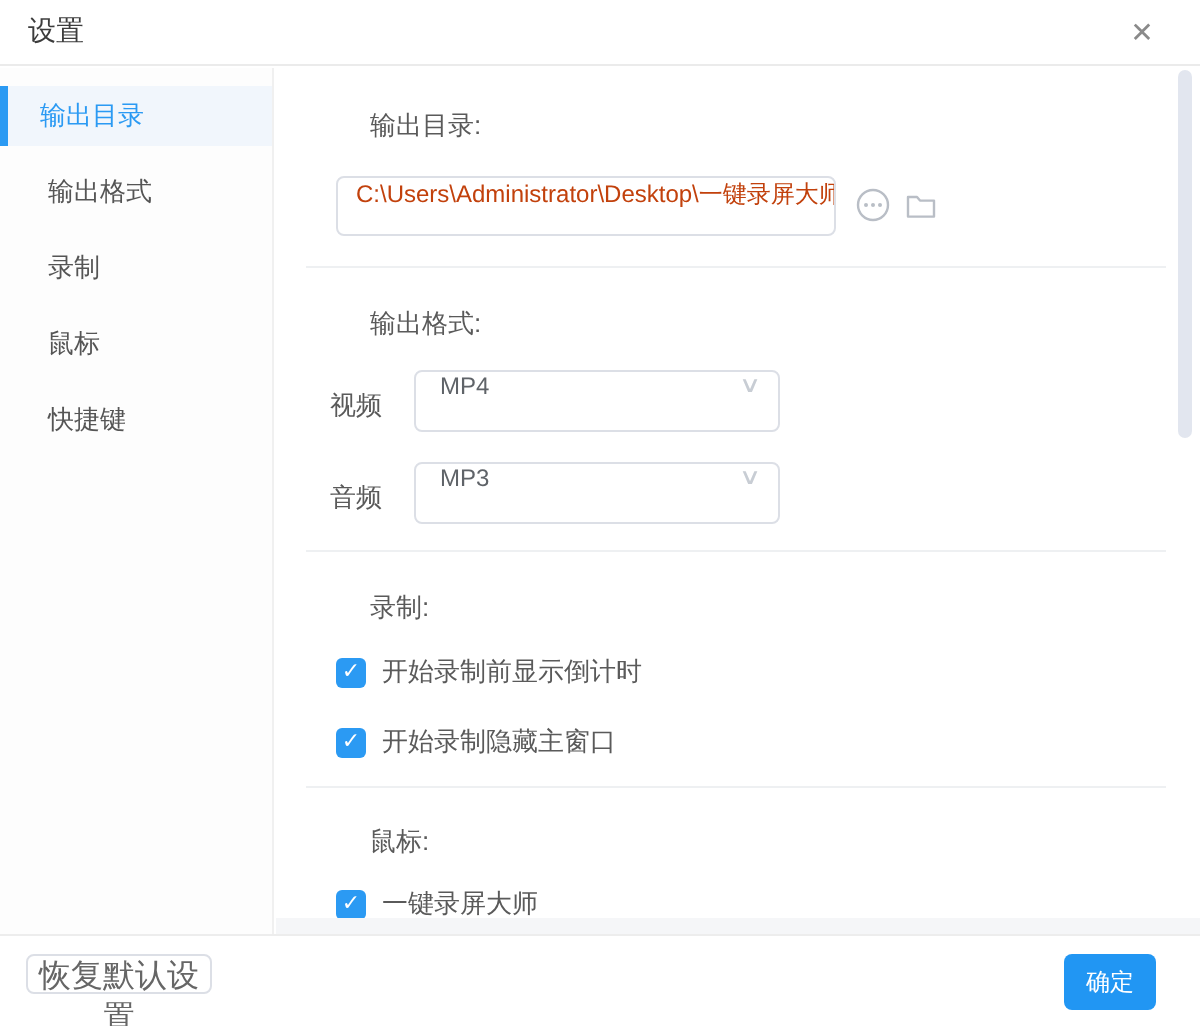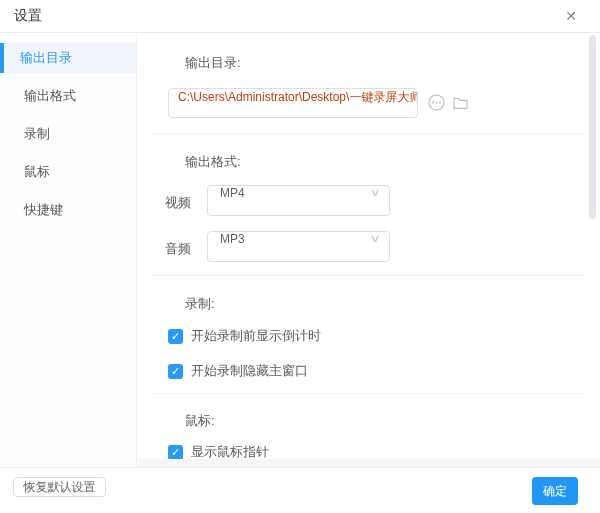--- a/index.html
+++ b/index.html
@@ -76,21 +76,21 @@
   .bottom-strip { position: absolute; left: 0; right: 0; bottom: 0; height: 8px; background: #f5f6f8; }
 
   
   .footer {
     position: absolute; left: 0; right: 0; bottom: 0; height: 46px;
     background: #fff; border-top: 1px solid #ededed;
   }
   .btn-restore {
     position: absolute; left: 13px; top: 9px; width: 93px; height: 20px;
     background: #fff; border: 1px solid #dcdfe6; border-radius: 4px;
-    font-size: 12px; color: #666; cursor: pointer;
+    font-size: 16px; color: #666; cursor: pointer;
     font-family: "Liberation Sans", "DejaVu Sans", sans-serif;
   }
   .btn-ok {
     position: absolute; right: 22px; top: 9px; width: 46px; height: 28px;
     background: #2196f3; border: none; border-radius: 4px;
     font-size: 12px; color: #fff; cursor: pointer;
     font-family: "Liberation Sans", "DejaVu Sans", sans-serif;
   }
 
   .scroll-thumb {
@@ -155,21 +155,21 @@
     </div>
     <div class="opt-row" style="top:328px">
       <span class="checkbox">✓</span>
       <span class="opt-label">开始录制隐藏主窗口</span>
     </div>
     <div class="divider" style="top:359px"></div>
 
     <div class="sec-label" style="top:378px">鼠标:</div>
     <div class="opt-row" style="top:409px">
       <span class="checkbox">✓</span>
-      <span class="opt-label">显示鼠标指针</span>
+      <span class="opt-label">一键录屏大师</span>
     </div>
 
     <div class="bottom-strip"></div>
   </div>
 
   <div class="scroll-thumb"></div>
 
   <div class="footer">
     <button class="btn-restore">恢复默认设置</button>
     <button class="btn-ok">确定</button>

